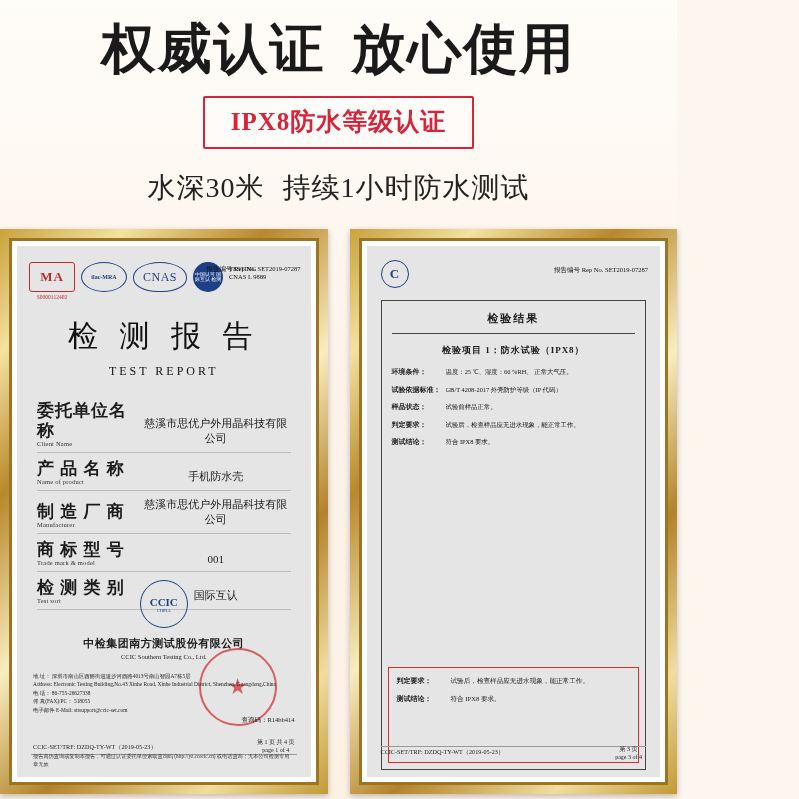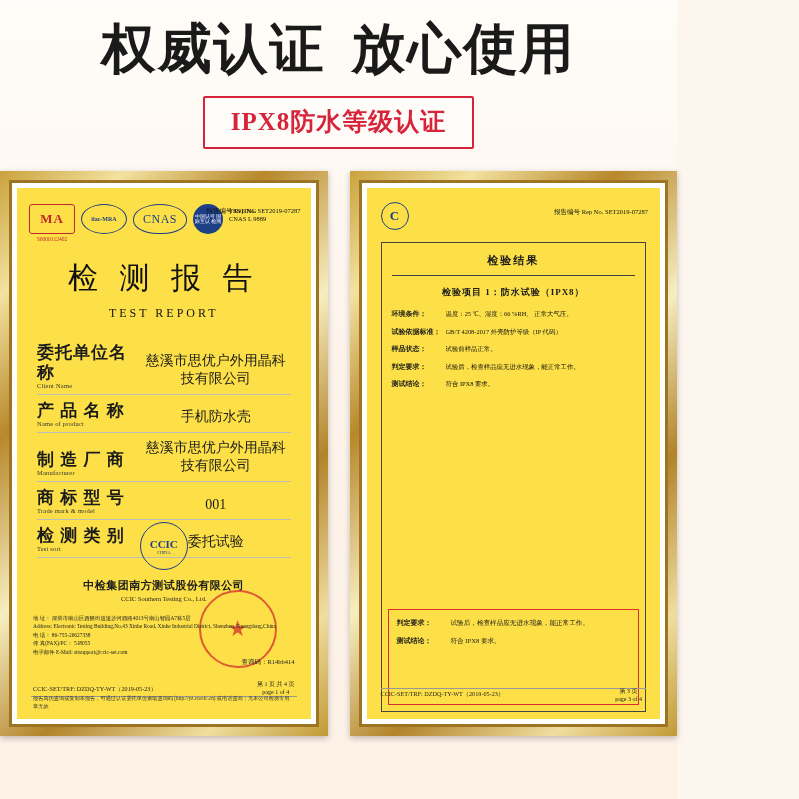--- a/index.html
+++ b/index.html
@@ -70,21 +70,21 @@
     width:100%;height:100%;
     box-sizing:border-box;
     border:3px solid #9d7522;
     background:#fff;
     padding:5px;
     position:relative;
   }
   .doc{
     width:100%;height:100%;
     box-sizing:border-box;
-    background:#fde047;
+    background:#e5e5e5;
     position:relative;
     overflow:hidden;
     font-family:"Liberation Serif", serif;
     color:#1b1b1b;
   }
   
   .logos{
     display:flex;align-items:flex-start;gap:6px;
     padding:16px 10px 0 12px;
   }
@@ -136,21 +136,21 @@
   .fields{margin:16px 20px 0 20px;}
   .field-row{
     display:flex;align-items:flex-end;
     border-bottom:1px solid #bcbcbc;
     padding:6px 0 4px;
   }
   .f-label{width:104px;flex:none;line-height:1.15;}
   .f-cn{font-size:17px;font-weight:bold;letter-spacing:1px;}
   .f-en{font-size:6.5px;color:#333;letter-spacing:0.2px;}
   .f-val{
-    flex:1;text-align:center;font-size:14px;padding-bottom:2px;
+    flex:1;text-align:center;font-size:11px;padding-bottom:2px;
   }
   .cctc-seal{
     position:absolute;left:50%;transform:translateX(-50%);
     top:334px;
     width:46px;height:46px;border-radius:50%;
     border:1.6px solid #1d3f86;color:#1d3f86;
     display:flex;flex-direction:column;align-items:center;justify-content:center;
     font-size:11px;font-weight:bold;
   }
   .cctc-seal .sub{font-size:4.5px;font-weight:normal;letter-spacing:0;}
@@ -249,20 +249,23 @@
 <div class="page">
 
   <div class="headline">
     <span>权威认证</span><span class="gap"></span><span>放心使用</span>
   </div>
 
   <div class="badge-wrap">
     <div class="badge">IPX8防水等级认证</div>
   </div>
 
+  <div class="subline">
+    <span>水深30米</span><span class="sp"></span><span>持续1小时防水测试</span>
+  </div>
 
   <div class="certs">
 
     <div class="frame">
       <div class="frame-inner">
         <div class="doc">
 
           <div class="logos">
             <div class="logo-box">
               <div class="ma">MA</div>
@@ -309,21 +312,21 @@
                 <div class="f-cn">商 标 型 号</div>
                 <div class="f-en">Trade mark &amp; model</div>
               </div>
               <div class="f-val">001</div>
             </div>
             <div class="field-row">
               <div class="f-label">
                 <div class="f-cn">检 测 类 别</div>
                 <div class="f-en">Test sort</div>
               </div>
-              <div class="f-val">委托试验</div>
+              <div class="f-val">国际互认</div>
             </div>
           </div>
 
           <div class="cctc-seal">
             <span>CCIC</span>
             <span class="sub">CHINA</span>
           </div>
 
           <div class="org">
             <div class="org-cn">中检集团南方测试股份有限公司</div>

